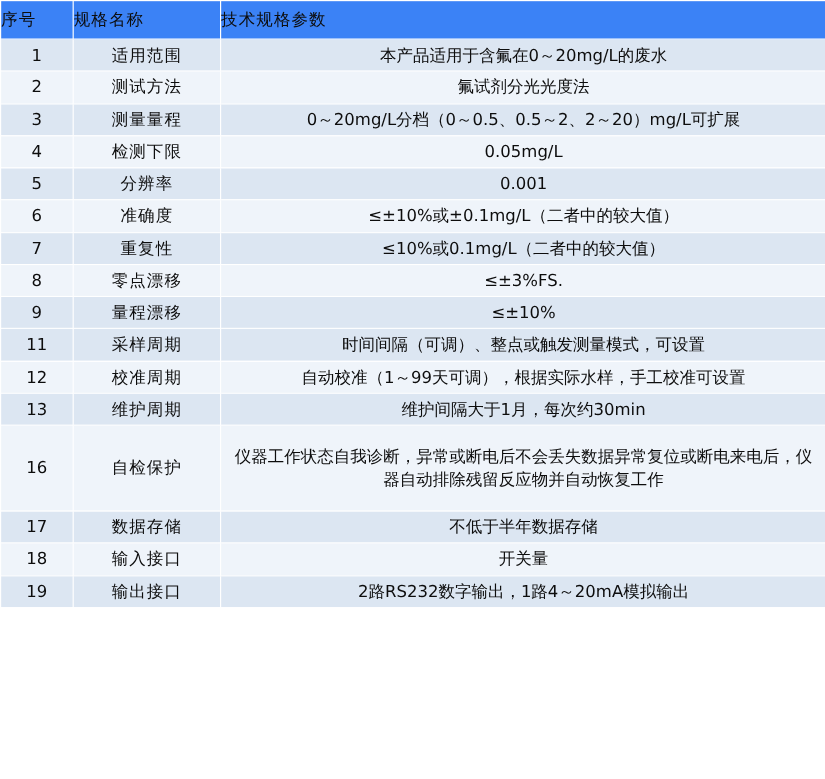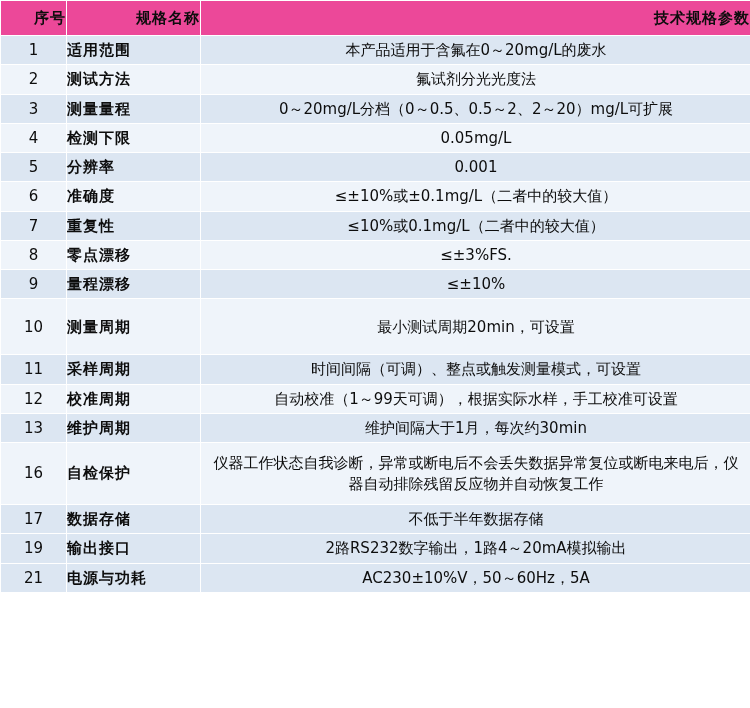--- a/index.html
+++ b/index.html
@@ -18,54 +18,53 @@
     table-layout: fixed;
   }
   .spec-table th, .spec-table td {
     border: 1px solid #ffffff;
     padding: 0;
     font-size: 15px;
     color: #0d0d0d;
     line-height: 1.35;
   }
   thead th {
-    background: #ec4899;
+    background: #3b82f6;
     color: #ffffff;
-    font-weight: bold;
+    font-weight: normal;
     font-size: 17px;
     height: 34px;
-    text-align: right;
+    text-align: left;
     letter-spacing: 1px;
     border: 1px solid #ffffff;
   }
   col.c-num { width: 66px; }
   col.c-name { width: 134px; }
   col.c-param { width: 550px; }
 
   tbody tr td.num {
     text-align: center;
     vertical-align: middle;
   }
   tbody tr td.name {
-    text-align: left;
+    text-align: center;
     vertical-align: middle;
     letter-spacing: 1px;
-    font-weight: bold;
   }
   tbody tr td.param {
     text-align: center;
     vertical-align: middle;
     padding: 4px 6px 4px 7px;
   }
   tbody tr.odd td { background: #dce6f2; }
   tbody tr.even td { background: #eff4fa; }
 
   tbody tr { height: 28px; }
   tbody tr.tall { height: 56px; }
-  tbody tr.tall3 { height: 62px; }
+  tbody tr.tall3 { height: 78px; }
 </style>
 </head>
 <body>
 
 <table class="spec-table">
   <colgroup>
     <col class="c-num">
     <col class="c-name">
     <col class="c-param">
   </colgroup>
@@ -115,25 +114,20 @@
       <tr class="even">
         <td class="num">8</td>
         <td class="name">零点漂移</td>
         <td class="param">≤±3%FS.</td>
       </tr>
       <tr class="odd">
         <td class="num">9</td>
         <td class="name">量程漂移</td>
         <td class="param">≤±10%</td>
       </tr>
-      <tr class="even tall">
-        <td class="num">10</td>
-        <td class="name">测量周期</td>
-        <td class="param">最小测试周期20min，可设置</td>
-      </tr>
       <tr class="odd">
         <td class="num">11</td>
         <td class="name">采样周期</td>
         <td class="param">时间间隔（可调）、整点或触发测量模式，可设置</td>
       </tr>
       <tr class="even">
         <td class="num">12</td>
         <td class="name">校准周期</td>
         <td class="param">自动校准（1～99天可调），根据实际水样，手工校准可设置</td>
       </tr>
@@ -145,24 +139,24 @@
       <tr class="even tall3">
         <td class="num">16</td>
         <td class="name">自检保护</td>
         <td class="param">仪器工作状态自我诊断，异常或断电后不会丢失数据异常复位或断电来电后，仪器自动排除残留反应物并自动恢复工作</td>
       </tr>
       <tr class="odd">
         <td class="num">17</td>
         <td class="name">数据存储</td>
         <td class="param">不低于半年数据存储</td>
       </tr>
+      <tr class="even">
+        <td class="num">18</td>
+        <td class="name">输入接口</td>
+        <td class="param">开关量</td>
+      </tr>
       <tr class="odd">
         <td class="num">19</td>
         <td class="name">输出接口</td>
         <td class="param">2路RS232数字输出，1路4～20mA模拟输出</td>
       </tr>
-      <tr class="odd">
-        <td class="num">21</td>
-        <td class="name">电源与功耗</td>
-        <td class="param">AC230±10%V，50～60Hz，5A</td>
-      </tr>
     </tbody>
 </table>
 
 </body></html>

